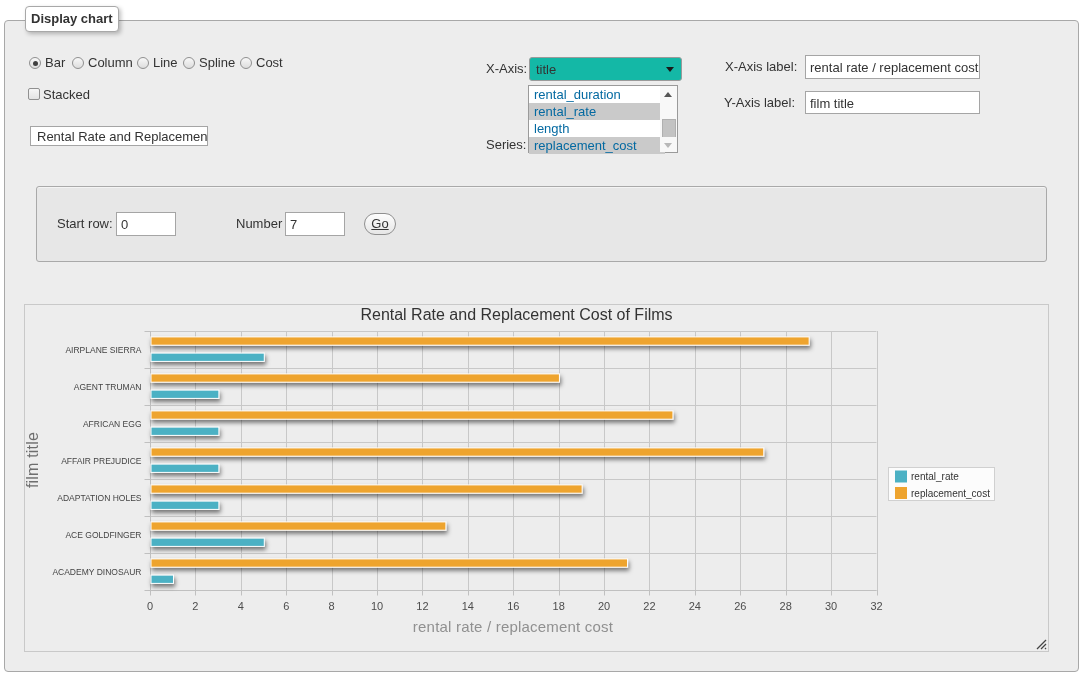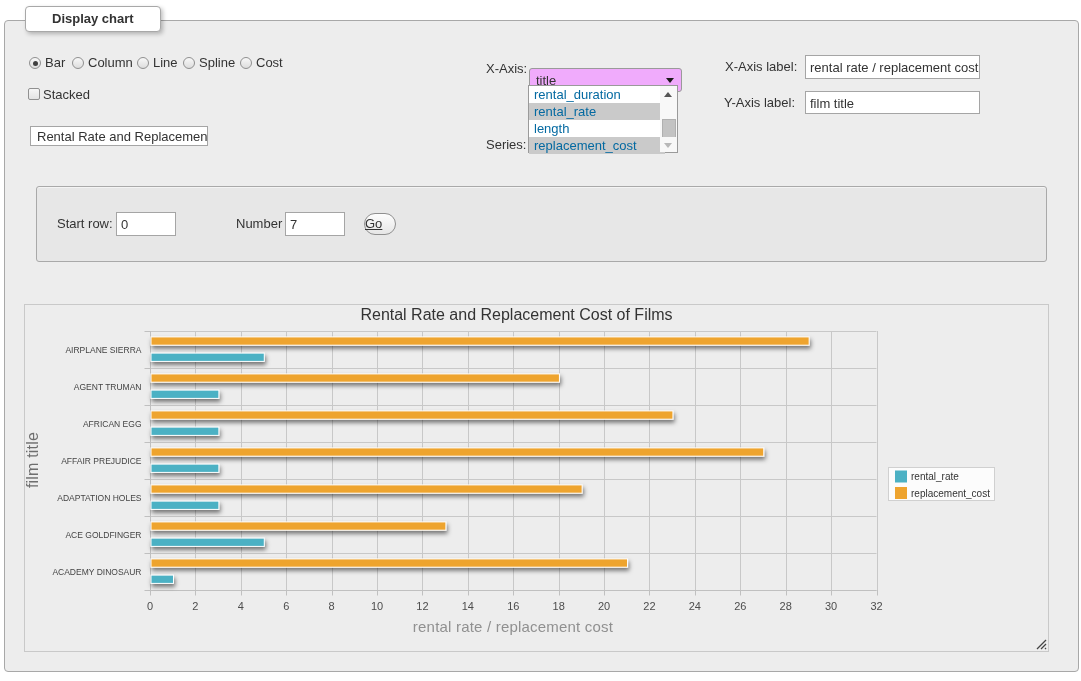--- a/index.html
+++ b/index.html
@@ -1,44 +1,44 @@
 <!DOCTYPE html>
 <html><head>
 <meta charset="utf-8">
 <style>
 * { box-sizing: content-box; }
 html,body{margin:0;padding:0;background:#fff;}
 body{font-family:"Liberation Sans",sans-serif;font-size:13px;color:#333;}
 #page{position:relative;width:1081px;height:681px;overflow:hidden;}
 .abs{position:absolute;}
 #fieldset{left:4px;top:20px;width:1073px;height:650px;background:#ededed;border:1px solid #a8a8a8;border-radius:4px;}
-#legend{left:25px;top:6px;height:24px;background:#fff;border:1px solid #a8a8a8;border-radius:4px;box-shadow:2px 2px 4px rgba(0,0,0,0.25);font-weight:bold;font-size:13px;color:#333;text-align:center;line-height:24px;padding:0 26px;white-space:nowrap;}
+#legend{left:25px;top:6px;height:24px;background:#fff;border:1px solid #a8a8a8;border-radius:4px;box-shadow:2px 2px 4px rgba(0,0,0,0.25);font-weight:bold;font-size:13px;color:#333;text-align:center;line-height:24px;padding:0 5px;white-space:nowrap;}
 
 .radio{position:absolute;width:10px;height:10px;border:1px solid #909090;border-radius:50%;background:linear-gradient(#f8f8f8,#dddddd);}
 .radio.on::after{content:"";position:absolute;left:2.5px;top:2.5px;width:5px;height:5px;border-radius:50%;background:#404040;}
 .checkbox{position:absolute;width:10px;height:10px;border:1px solid #909090;border-radius:2px;background:linear-gradient(#f6f6f6,#e3e3e3);}
 .lbl{position:absolute;font-size:13px;color:#333;white-space:nowrap;}
 .tinput{position:absolute;background:#fff;border:1px solid #a5a5a5;font-size:13px;color:#333;white-space:nowrap;overflow:hidden;}
 .tinput span{position:absolute;left:4px;top:50%;transform:translateY(-50%);}
 
-#xsel{left:529px;top:68px;width:151px;height:22px;background:#f0abfc;border:1px solid #9a9a9a;border-radius:3px;}
+#xsel{left:529px;top:57px;width:151px;height:22px;background:#14b8a6;border:1px solid #9a9a9a;border-radius:3px;}
 #xsel .val{position:absolute;left:6px;top:4px;}
 #xsel .arr{position:absolute;right:7px;top:9px;width:0;height:0;border-left:4px solid transparent;border-right:4px solid transparent;border-top:5px solid #1a1a1a;}
 
 #listbox{left:528px;top:85px;width:148px;height:66px;background:#fff;border:1px solid #9a9a9a;}
 #listbox .opt{position:absolute;left:0;width:131px;height:17px;line-height:17px;padding-left:5px;color:#0369a1;}
 #listbox .sel{background:#cacaca;}
 #sbar{position:absolute;right:0;top:0;width:17px;height:66px;background:#f8f8f8;}
 #sbar .btn{position:absolute;left:0;width:17px;height:15px;background:#f8f8f8;}
 #sbar .thumb{position:absolute;left:2px;top:33px;width:12px;height:19px;background:#c3c3c3;border:1px solid #b0b0b0;}
 .tri-up{width:0;height:0;border-left:4px solid transparent;border-right:4px solid transparent;border-bottom:5px solid #555555;position:absolute;left:4px;top:6px;}
 .tri-dn{width:0;height:0;border-left:4px solid transparent;border-right:4px solid transparent;border-top:5px solid #b8b8b8;position:absolute;left:4px;top:6px;}
 
 #panel{left:36px;top:186px;width:1009px;height:74px;background:#e7e7e7;border:1px solid #a9a9a9;border-radius:3px;box-shadow:inset 0 1px 0 rgba(255,255,255,0.55);}
-#gobtn{left:364px;top:213px;width:30px;height:20px;border:1px solid #8f8f8f;border-radius:11px;background:linear-gradient(#fdfdfd,#e6e6e6);font-size:13px;color:#333;text-align:left;line-height:20px;text-decoration:underline;}
+#gobtn{left:364px;top:213px;width:30px;height:20px;border:1px solid #8f8f8f;border-radius:11px;background:linear-gradient(#fdfdfd,#e6e6e6);font-size:13px;color:#333;text-align:center;line-height:20px;text-decoration:underline;}
 
 #chartbox{left:24px;top:304px;width:1023px;height:346px;background:#ededed;border:1px solid #c9c9c9;}
 </style>
 </head>
 <body>
 <div id="page">
   <div class="abs" id="fieldset"></div>
   <div class="abs" id="legend">Display chart</div>
 
   <span class="radio on" style="left:29px;top:57px;"></span>

